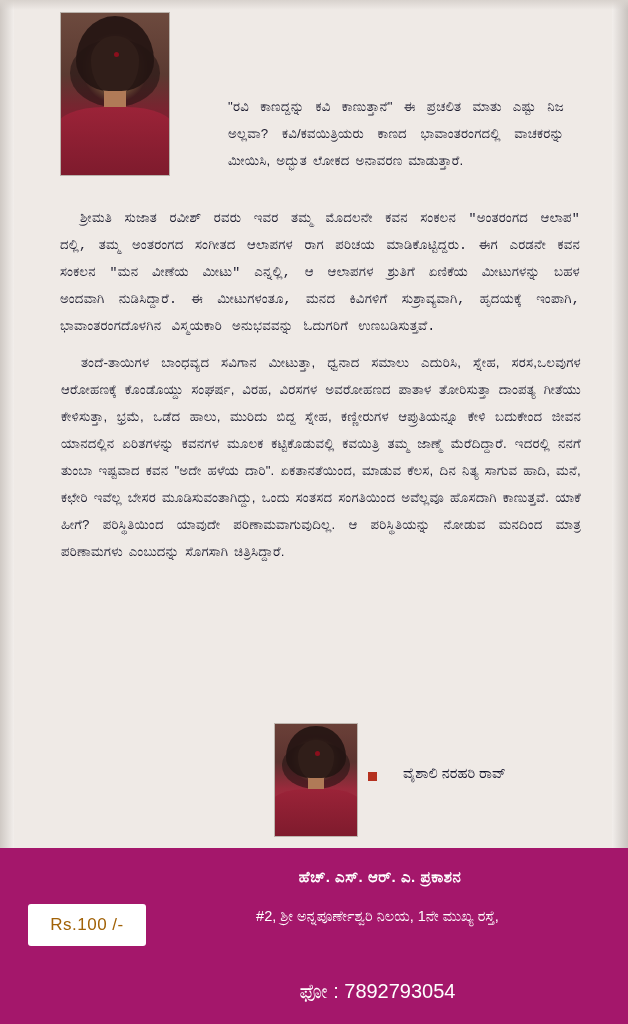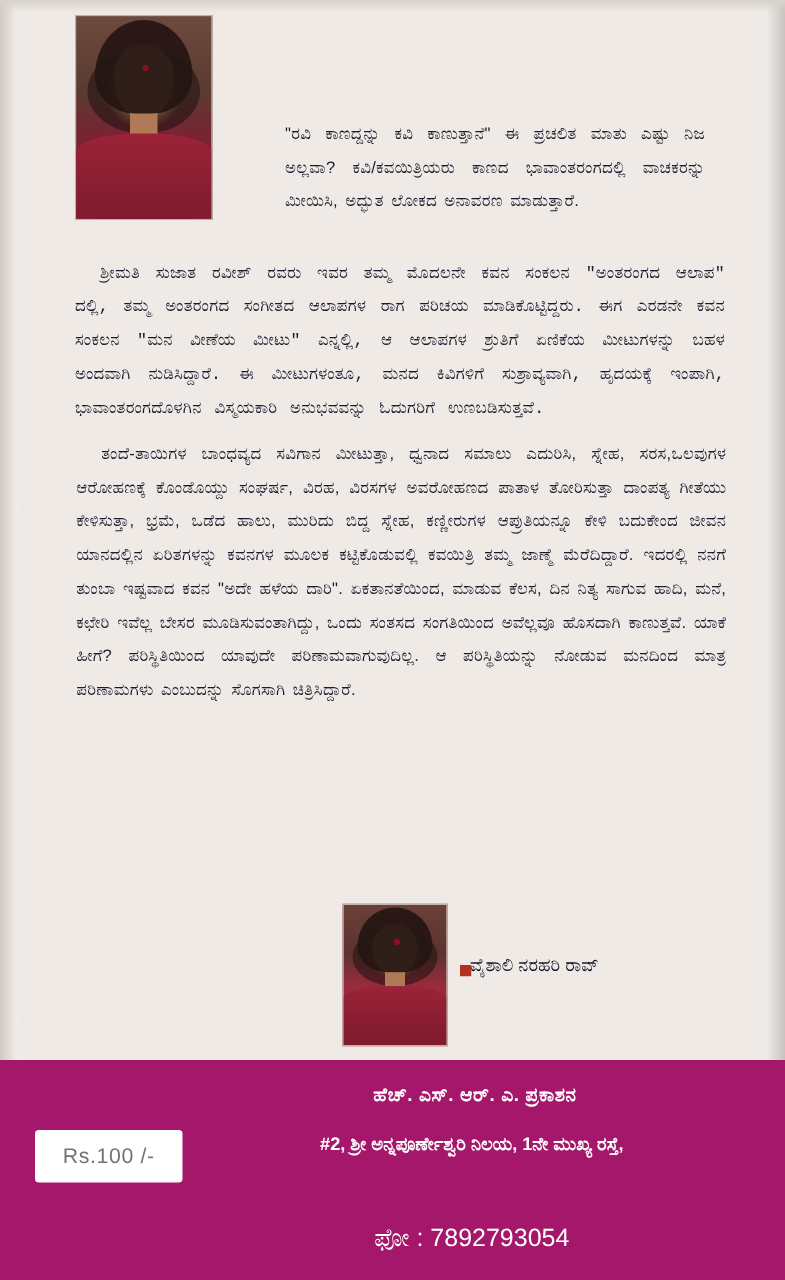--- a/index.html
+++ b/index.html
@@ -157,21 +157,21 @@
   .credit-bullet {
     position: absolute;
     left: 352px;
     top: 772px;
     width: 9px;
     height: 9px;
     background: #b5311f;
   }
   .credit-name-text {
     position: absolute;
-    left: 360px;
+    left: 387px;
     top: 765px;
     font-size: 14.5px;
     color: #14142a;
   }
 
   
   .publisher-band {
     position: absolute;
     left: 0;
     bottom: 0;
@@ -191,39 +191,38 @@
     letter-spacing: .5px;
   }
   .pub-addr {
     position: absolute;
     left: 150px;
     top: 56px;
     width: 455px;
     text-align: center;
     font-size: 14.5px;
     line-height: 25px;
-    font-weight: bold;
   }
   .pub-phone {
     position: absolute;
     left: 150px;
     top: 132px;
     width: 455px;
     text-align: center;
     font-size: 20px;
   }
   .price-box {
     position: absolute;
     left: 28px;
     top: 56px;
     width: 118px;
     height: 42px;
     background: #ffffff;
     border-radius: 3px;
-    color: #737373;
+    color: #a16207;
     font-size: 17px;
     display: flex;
     align-items: center;
     justify-content: center;
     letter-spacing: .5px;
   }
 </style>
 </head>
 <body>
 

